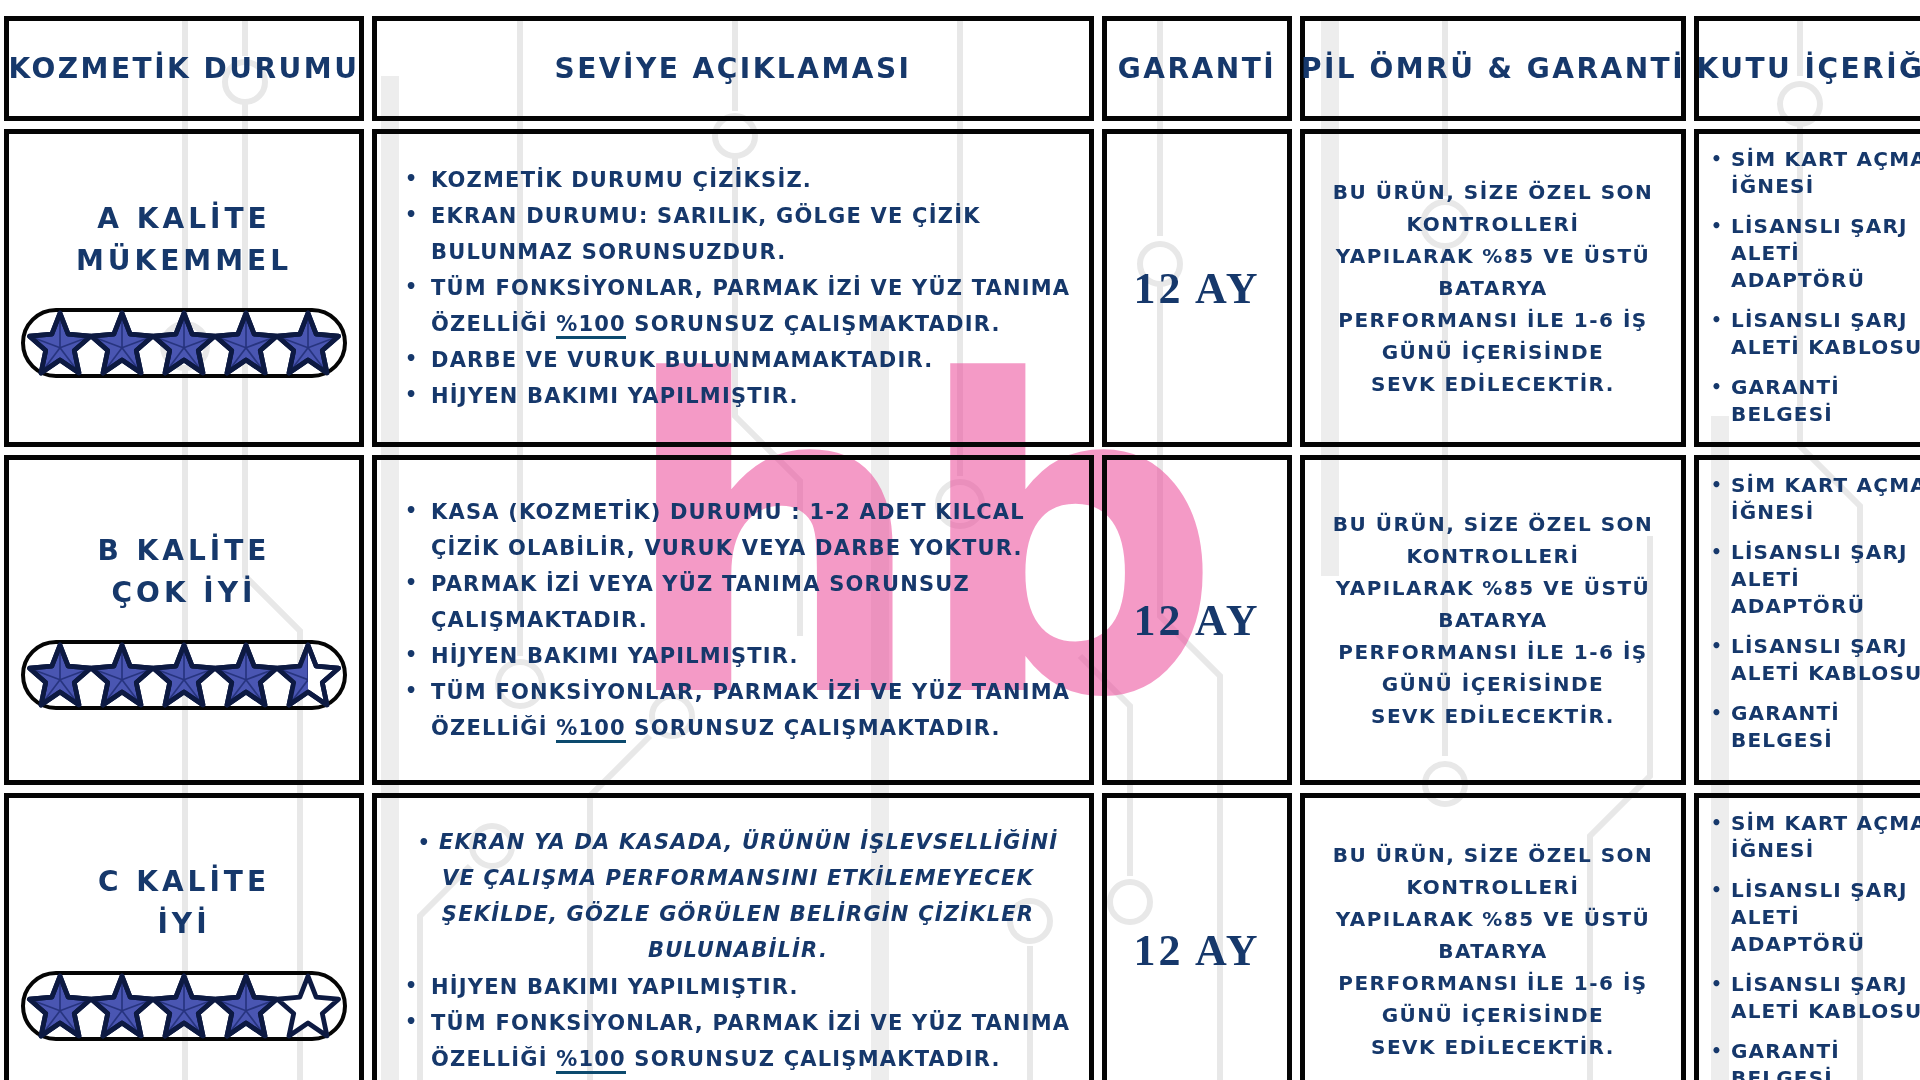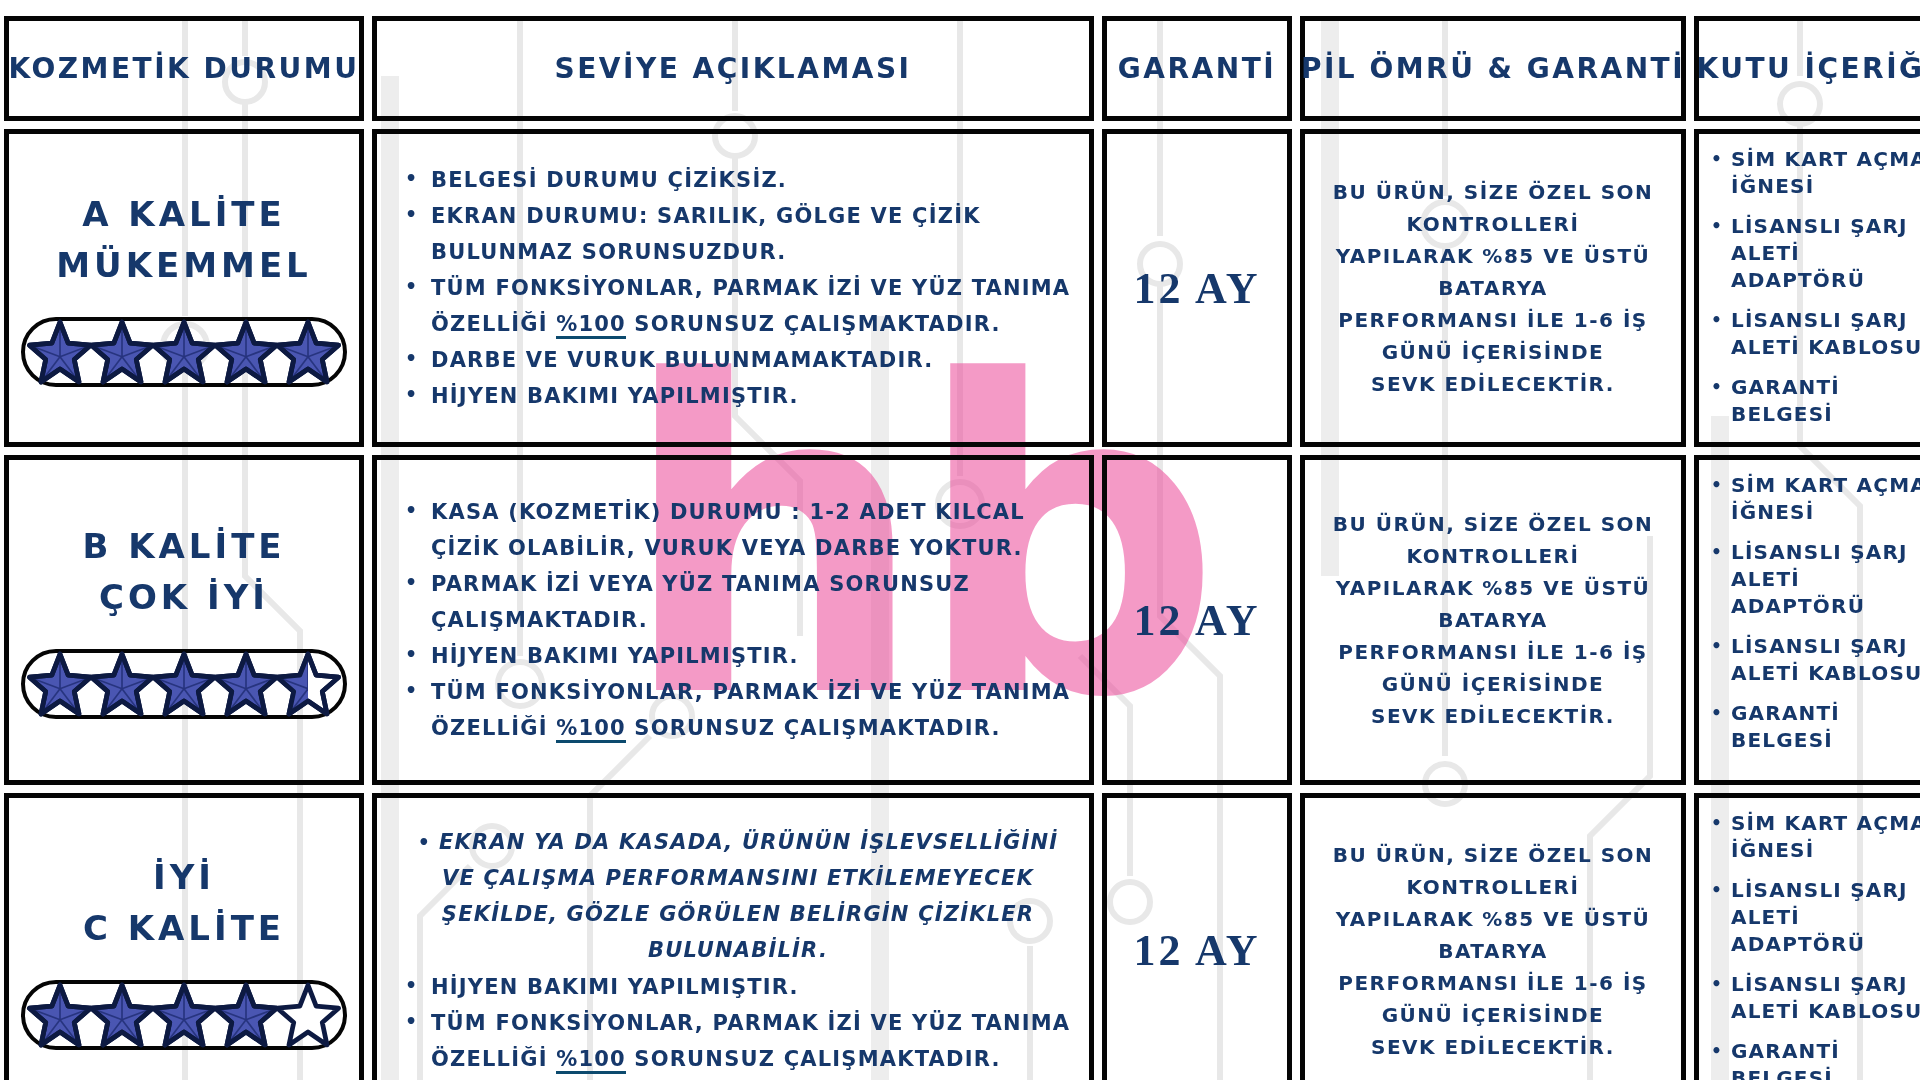--- a/index.html
+++ b/index.html
@@ -30,21 +30,21 @@
     display:flex;min-width:0;min-height:0;
     color:#16386b;
   }
   .hcell{
     align-items:center;justify-content:center;
     font-size:28px;font-weight:bold;letter-spacing:2.5px;white-space:nowrap;
   }
   
   .grade-cell{flex-direction:column;align-items:center;justify-content:center;}
   .grade-title{
-    font-size:34px;font-weight:bold;letter-spacing:4px;line-height:1.5;
+    font-size:28px;font-weight:bold;letter-spacing:4px;line-height:1.5;
     text-align:center;
   }
   .pill{
     margin-top:26px;
     width:314px;height:62px;border:4px solid #050505;border-radius:999px;
     display:flex;align-items:center;justify-content:space-evenly;
     padding:0 2px;overflow:visible;flex:none;
   }
   .star{width:68px;height:68px;flex:none;margin:0 -5px;}
   
@@ -196,21 +196,21 @@
             </g>
             <polygon points="50,6 62,37 95,40 71,61 78,94 50,75 22,94 29,61 5,40 38,37" fill="none" stroke="#0d1a42" stroke-width="7" stroke-linejoin="round"></polygon>
           </svg>
         </div>
     </div>
 
     <div class="cell desc-cell">
       <ul class="desc-list">
         <li>
             <span class="dot">•</span>
-            <span><span>BELGESİ DURUMU ÇİZİKSİZ.</span><span class="u"></span><span></span></span>
+            <span><span>KOZMETİK DURUMU ÇİZİKSİZ.</span><span class="u"></span><span></span></span>
           </li>
         <li>
             <span class="dot">•</span>
             <span><span>EKRAN DURUMU: SARILIK, GÖLGE VE ÇİZİK BULUNMAZ SORUNSUZDUR.</span><span class="u"></span><span></span></span>
           </li>
         <li>
             <span class="dot">•</span>
             <span><span>TÜM FONKSİYONLAR, PARMAK İZİ VE YÜZ TANIMA ÖZELLİĞİ </span><span class="u">%100</span><span> SORUNSUZ ÇALIŞMAKTADIR.</span></span>
           </li>
         <li>
@@ -382,22 +382,22 @@
           </li>
         <li>
             <span class="dot">•</span>
             <span>GARANTİ BELGESİ</span>
           </li>
       </ul>
     </div>
 
     <div class="cell grade-cell">
       <div class="grade-title">
+        <div>C KALİTE</div>
         <div>İYİ</div>
-        <div>C KALİTE</div>
       </div>
       <div class="pill">
           <svg class="star" viewBox="0 0 100 100">
             <polygon points="50,6 62,37 95,40 71,61 78,94 50,75 22,94 29,61 5,40 38,37" fill="#4a56b2" stroke="#0d1a42" stroke-width="7" stroke-linejoin="round"></polygon>
             <g stroke="#222f77" stroke-width="2.5" opacity="0.85">
   <line x1="50" y1="57" x2="50" y2="6"></line>
               <line x1="50" y1="57" x2="95" y2="40"></line>
   <line x1="50" y1="57" x2="78" y2="94"></line>
               <line x1="50" y1="57" x2="22" y2="94"></line>
   <line x1="50" y1="57" x2="5" y2="40"></line>

